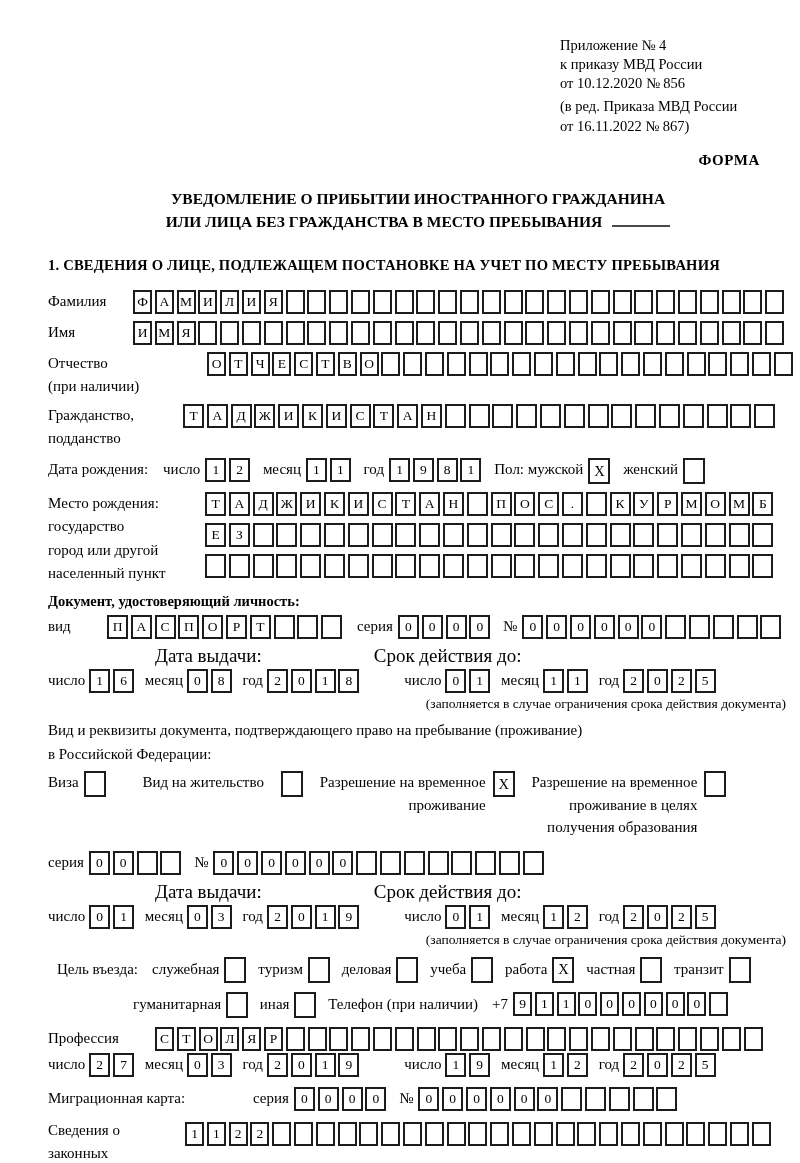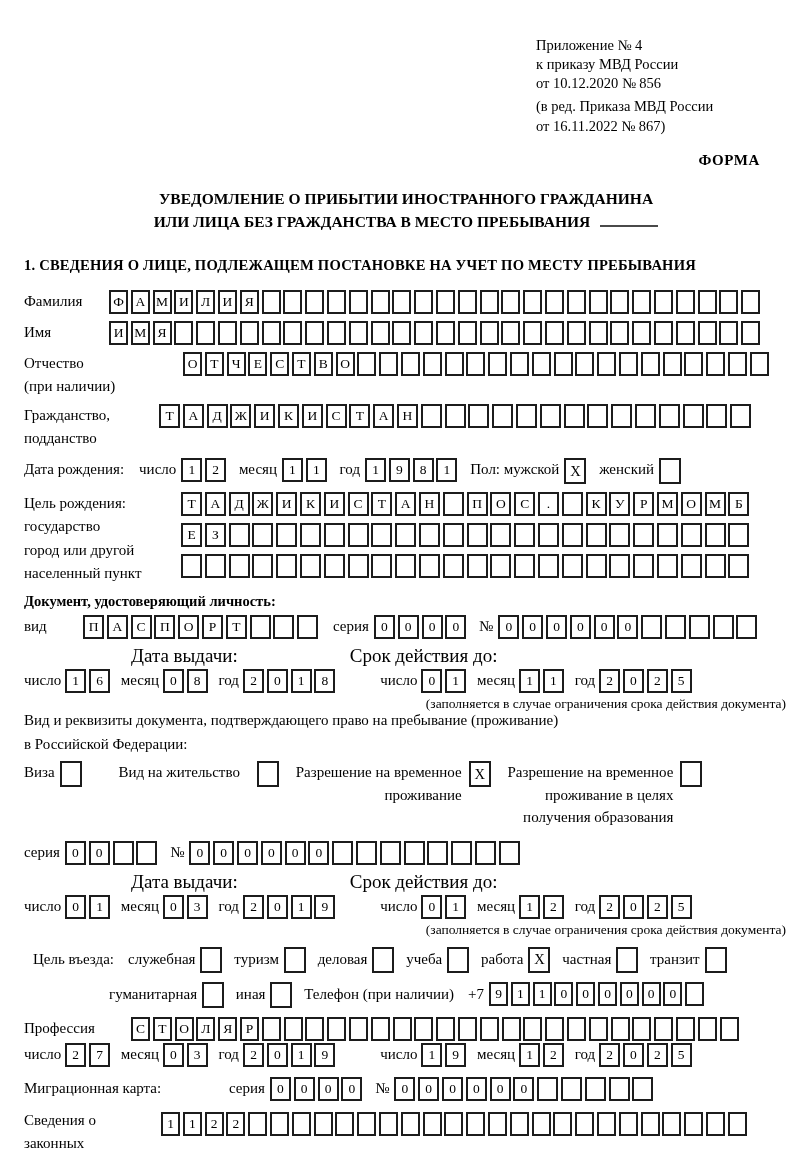--- a/index.html
+++ b/index.html
@@ -1,19 +1,19 @@
 <!DOCTYPE html>
 <html><head>
 <meta charset="utf-8">
 <style>
   html,body{margin:0;padding:0;background:#f2f2f2;}
   .page{
     width:800px;height:1163px;background:#ffffff;color:#000;
     font-family:"Liberation Serif","DejaVu Serif",serif;
-    box-sizing:border-box;padding:36px 12px 0 24px;
+    box-sizing:border-box;padding:36px 12px 0 48px;
     position:relative;overflow:hidden;margin:0 auto;
   }
   .ref{margin-left:512px;font-size:14.5px;line-height:1.32;}
   .ref .r2{margin-top:4px;}
   .forma{font-weight:bold;font-size:15px;letter-spacing:.6px;text-align:right;padding-right:28px;margin-top:16px;}
   .title{ text-align:center;font-weight:bold;font-size:15.5px;line-height:1.5;margin-top:18px;}
   .tline{display:inline-block;width:58px;border-bottom:2px solid #4a4a4a;margin-left:10px;}
   .sec{font-weight:bold;font-size:14.6px;margin-top:24px;letter-spacing:.2px;}
   .row{display:flex;align-items:flex-start;margin-top:7px;}
   .lab{font-size:15px;flex-shrink:0;line-height:1.55;}
@@ -35,21 +35,21 @@
   .dheads{display:flex;font-size:19px;margin-top:6px;}
   .dheads .h1{margin-left:107px;}
   .dheads .h2p{margin-left:112px;}
   .dheads .h2e{margin-left:196px;}
   .drow{display:flex;margin-top:2px;}
   .dgroup{display:inline-flex;align-items:flex-start;}
   .dgroup .dl{margin:3px 4px 0 8px;}
   .dgroup .dl.first{margin-left:0;}
   .dg-right{margin-left:34px;}
   .note{font-size:13.5px;text-align:right;padding-right:2px;margin-top:3px;}
-  .intro{font-size:15px;margin-top:0;}
+  .intro{font-size:15px;margin-top:10px;}
   .intro2{font-size:15px;margin-top:7px;}
   .cbrow{margin-top:8px;}
   .two-center{font-size:15px;text-align:right;line-height:1.5;flex-shrink:1;}
   .ml40{margin-left:34px}.ml14{margin-left:12px}.ml16{margin-left:14px}.ml8{margin-left:7px}
   .purp .dl{margin:4px 5px 0 9px;}
   .purp2{margin-top:9px;}
   .purp2 .ind{margin-left:85px;}
   .bd .dl{margin-top:3px;}
 </style>
 </head>
@@ -242,21 +242,21 @@
         <span class="cell">X</span>
       </span>
     <span class="dl">женский</span>
     <span class="cells check">
         <span class="cell"></span>
       </span>
   </div>
 
   <div class="row" style="margin-top:8px">
     <div class="lab w157">
-      <div>Цель рождения:</div>
+      <div>Место рождения:</div>
       <div>государство</div>
       <div>город или другой</div>
       <div>населенный пункт</div>
     </div>
     <div class="stack">
       <span class="cells wide">
           <span class="cell">Т</span>
           <span class="cell">А</span>
           <span class="cell">Д</span>
           <span class="cell">Ж</span>

